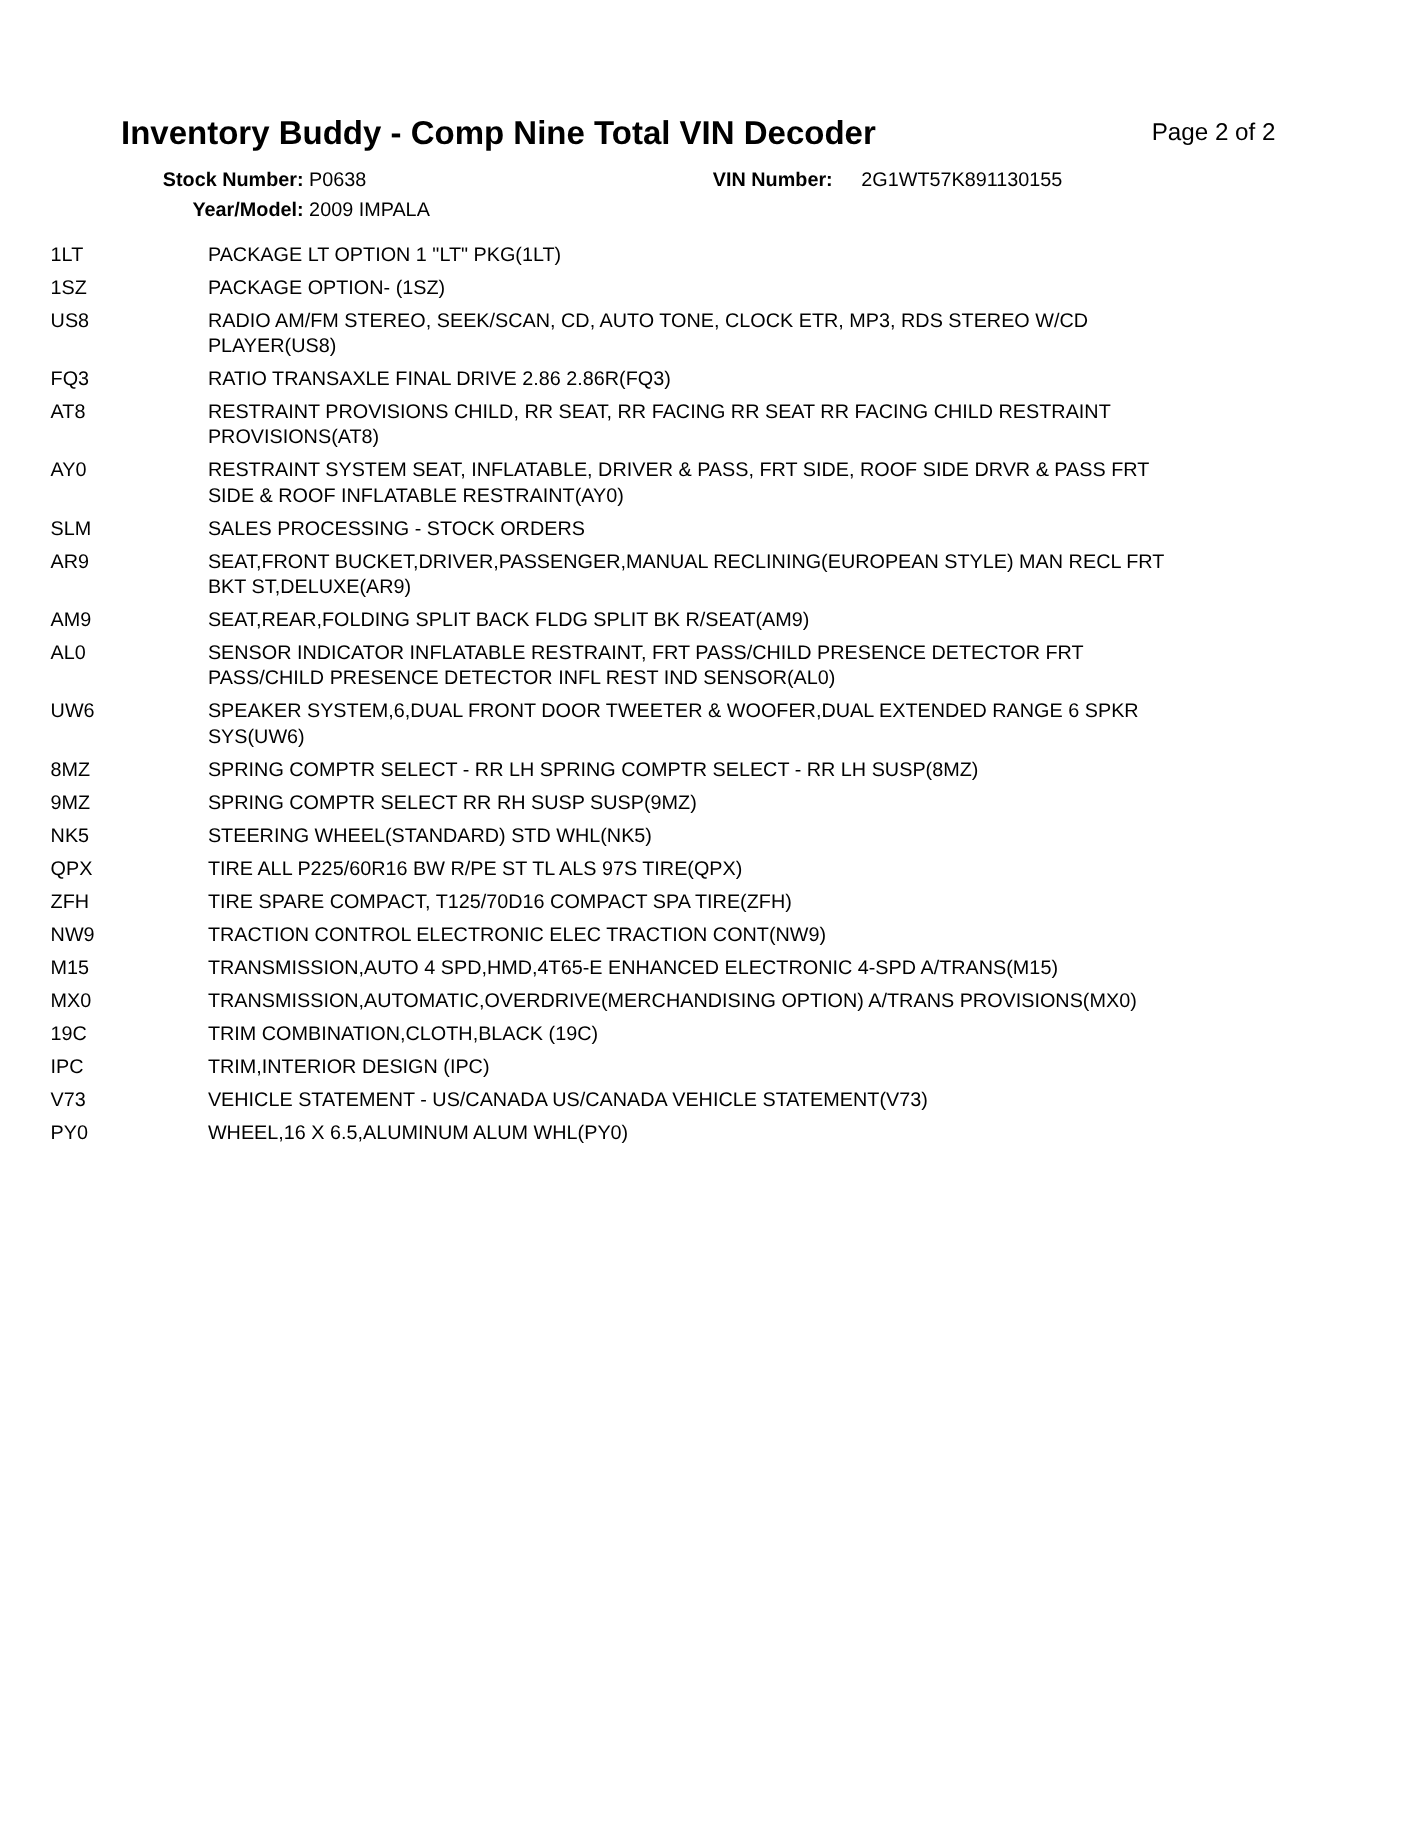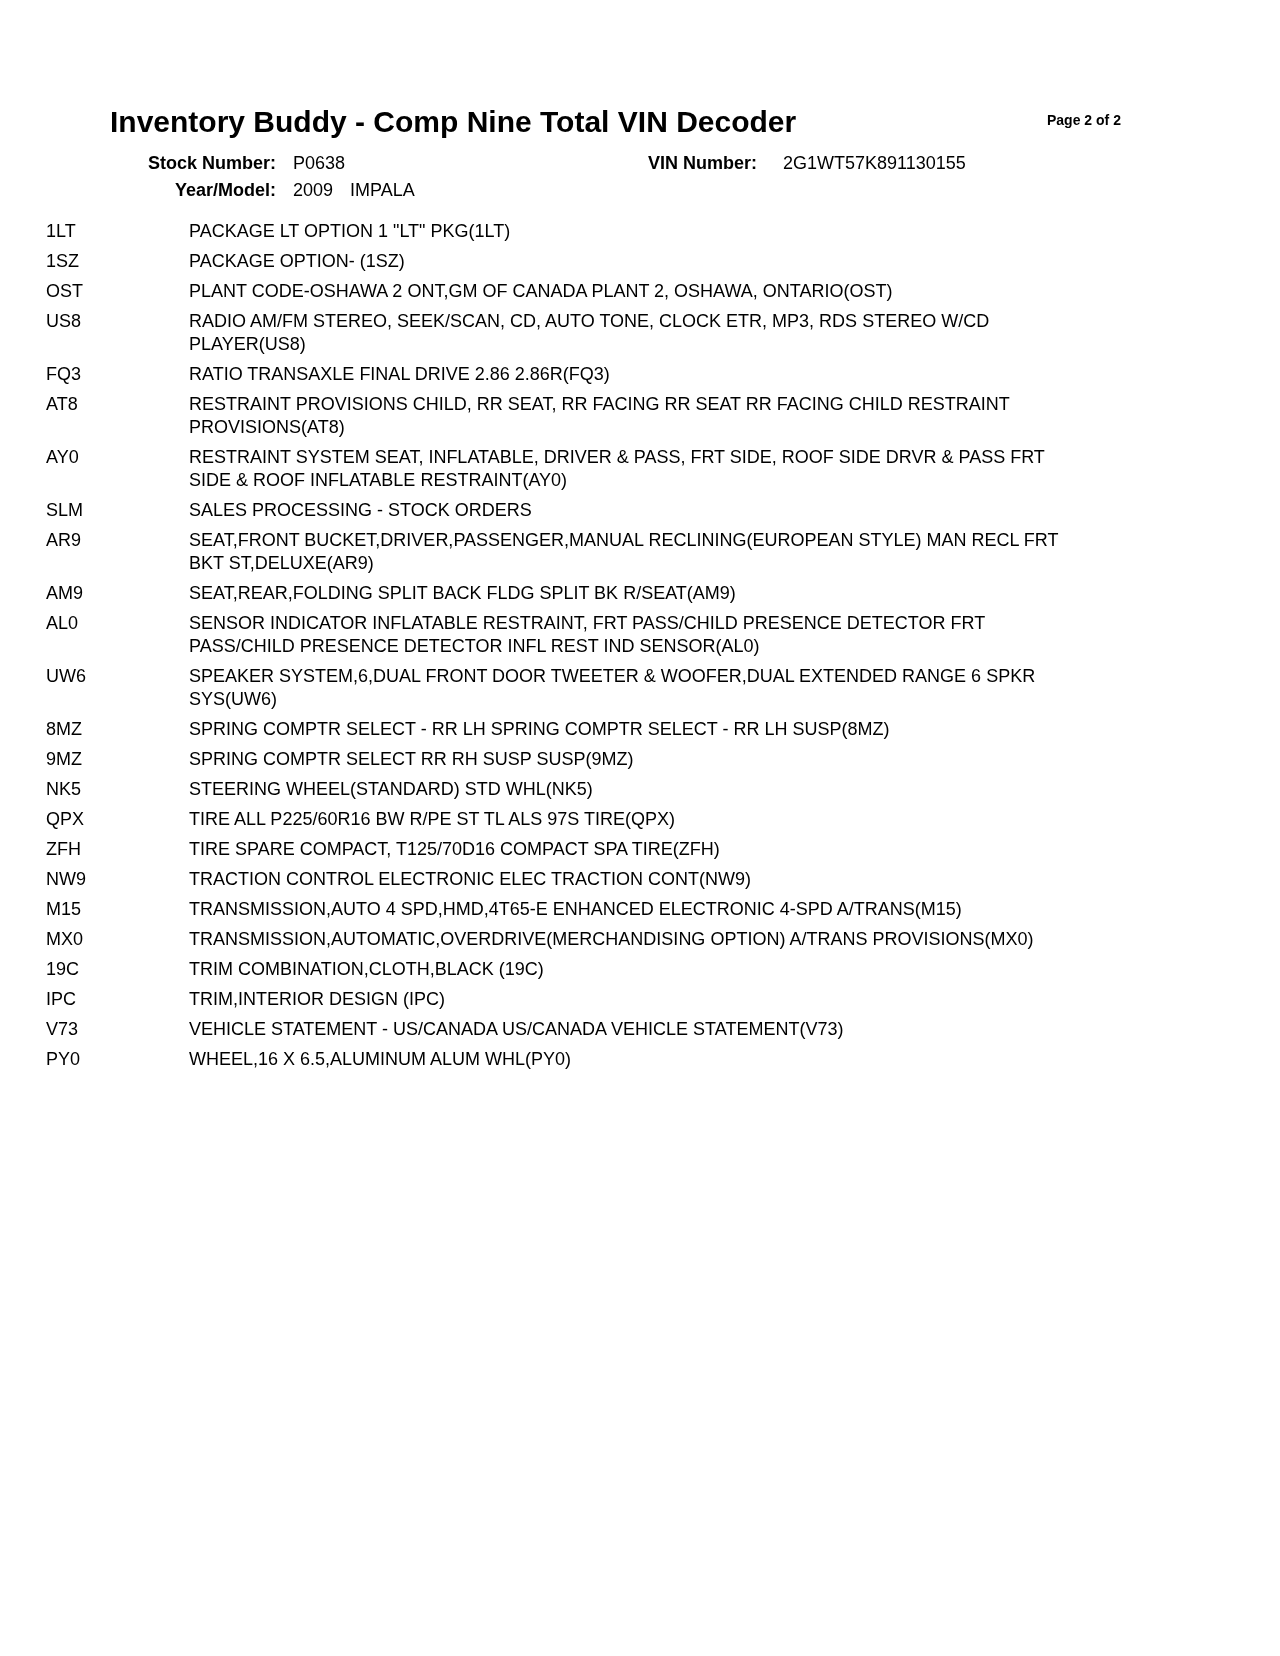--- a/index.html
+++ b/index.html
@@ -23,43 +23,43 @@
     font-size: 30px;
     font-weight: bold;
     line-height: 36px;
     letter-spacing: 0px;
     color: #000000;
   }
   .page-num {
     position: absolute;
     top: 108px;
     left: 1047px;
-    font-size: 14px;
+    font-size: 22px;
     line-height: 24px;
-    font-weight: bold;
+    font-weight: normal;
   }
   .meta {
     position: relative;
     margin-top: 10px;
     padding-left: 110px;
     font-size: 18px;
   }
   .meta-row {
     position: relative;
     height: 27px;
     line-height: 27px;
     white-space: nowrap;
   }
   .meta-label {
     display: inline-block;
     width: 166px;
     text-align: right;
     font-weight: bold;
   }
-  .meta-value { margin-left: 12px; }
+  .meta-value { margin-left: 0; }
   .model-value { }
   .vin-label {
     position: absolute;
     left: 538px;
     width: 130px;
     text-align: left;
     font-weight: bold;
   }
   .vin-value {
     position: absolute;
@@ -112,24 +112,20 @@
   <div class="option-row">
     <span class="option-code">1LT</span>
     <span class="option-desc">PACKAGE LT OPTION 1 "LT" PKG(1LT)</span>
   </div>
 
   <div class="option-row">
     <span class="option-code">1SZ</span>
     <span class="option-desc">PACKAGE OPTION- (1SZ)</span>
   </div>
 
-  <div class="option-row">
-    <span class="option-code">OST</span>
-    <span class="option-desc">PLANT CODE-OSHAWA 2 ONT,GM OF CANADA PLANT 2, OSHAWA, ONTARIO(OST)</span>
-  </div>
 
   <div class="option-row">
     <span class="option-code">US8</span>
     <span class="option-desc">RADIO AM/FM STEREO, SEEK/SCAN, CD, AUTO TONE, CLOCK ETR, MP3, RDS STEREO W/CD PLAYER(US8)</span>
   </div>
 
   <div class="option-row">
     <span class="option-code">FQ3</span>
     <span class="option-desc">RATIO TRANSAXLE FINAL DRIVE 2.86 2.86R(FQ3)</span>
   </div>

